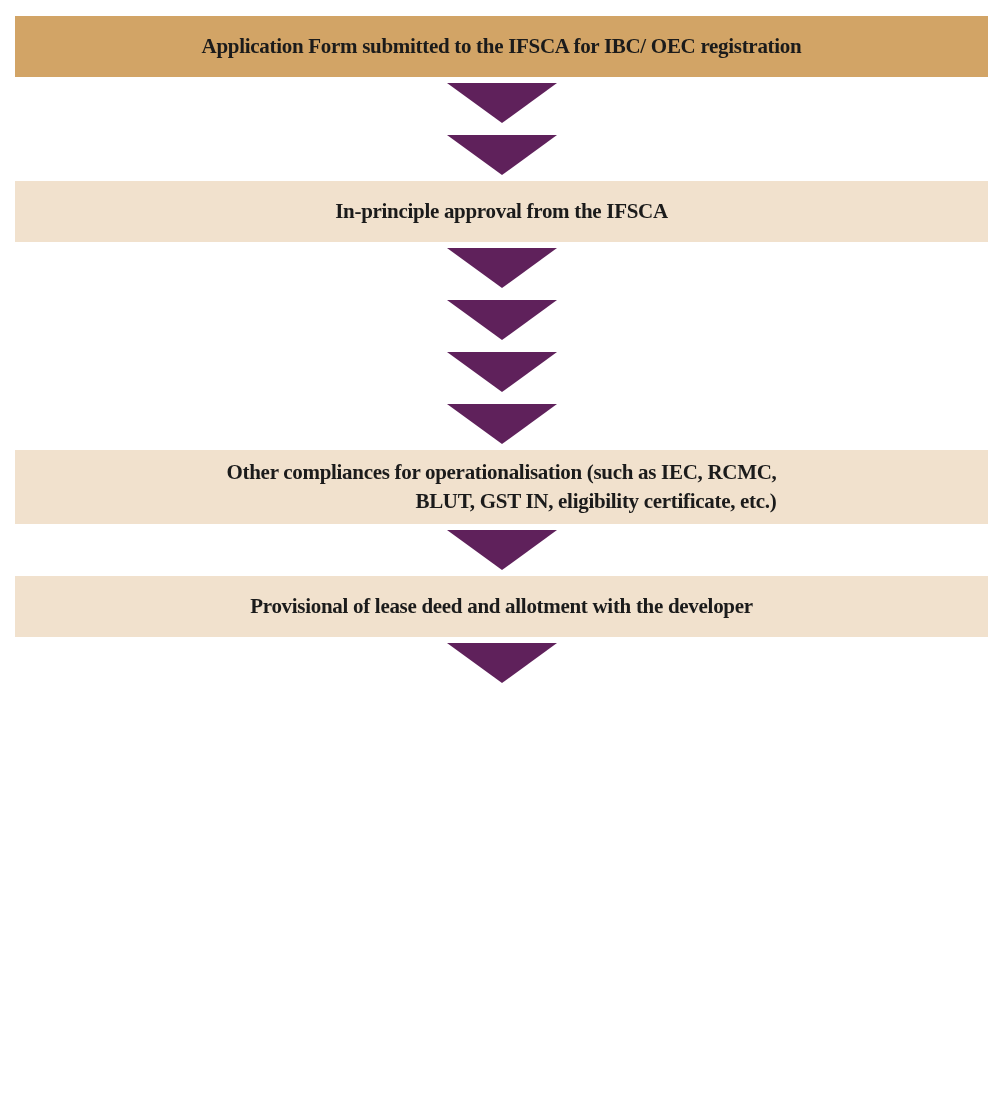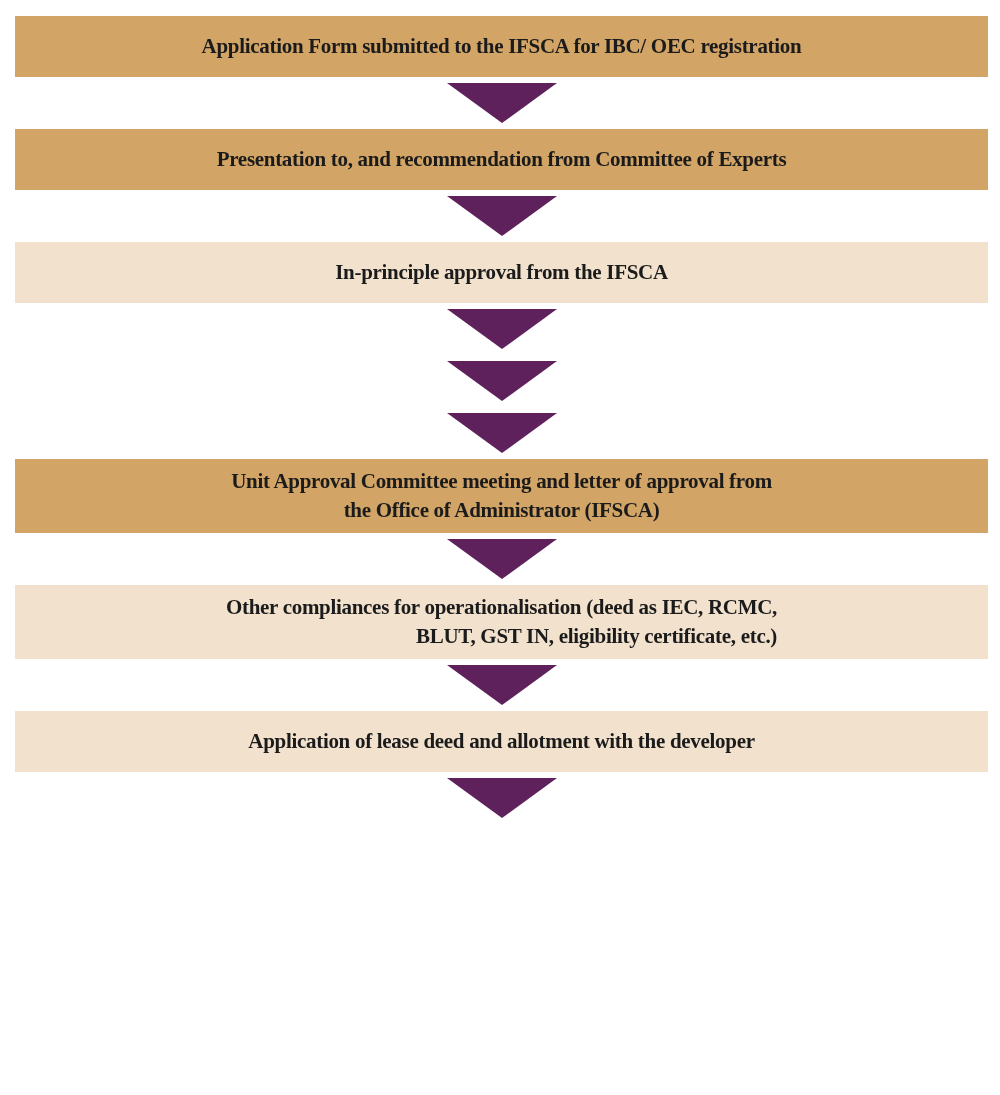--- a/index.html
+++ b/index.html
@@ -54,59 +54,52 @@
 
 <div class="flow">
 
   <div class="bar tan">
     <span class="label">Application Form submitted to the IFSCA for IBC/ OEC registration</span>
   </div>
   <div class="arrow-row">
     <div class="arrow"></div>
   </div>
 
-  <div class="bar tan">
-    <span class="label">Presentation to, and recommendation from Committee of Experts</span>
-  </div>
   <div class="arrow-row">
     <div class="arrow"></div>
   </div>
 
   <div class="bar cream">
     <span class="label">In-principle approval from the IFSCA</span>
   </div>
   <div class="arrow-row">
     <div class="arrow"></div>
   </div>
 
   <div class="arrow-row">
     <div class="arrow"></div>
   </div>
 
   <div class="arrow-row">
     <div class="arrow"></div>
   </div>
 
-  <div class="bar tan">
-    <span class="label">Unit Approval Committee meeting and letter of approval from
-the Office of Administrator (IFSCA)</span>
-  </div>
   <div class="arrow-row">
     <div class="arrow"></div>
   </div>
 
   <div class="bar cream">
-    <span class="label">Other compliances for operationalisation (deed as IEC, RCMC,
+    <span class="label">Other compliances for operationalisation (such as IEC, RCMC,
 BLUT, GST IN, eligibility certificate, etc.)</span>
   </div>
   <div class="arrow-row">
     <div class="arrow"></div>
   </div>
 
   <div class="bar cream">
-    <span class="label">Application of lease deed and allotment with the developer</span>
+    <span class="label">Provisional of lease deed and allotment with the developer</span>
   </div>
   <div class="arrow-row">
     <div class="arrow"></div>
   </div>
 
 
 </div>
 
 </body></html>

